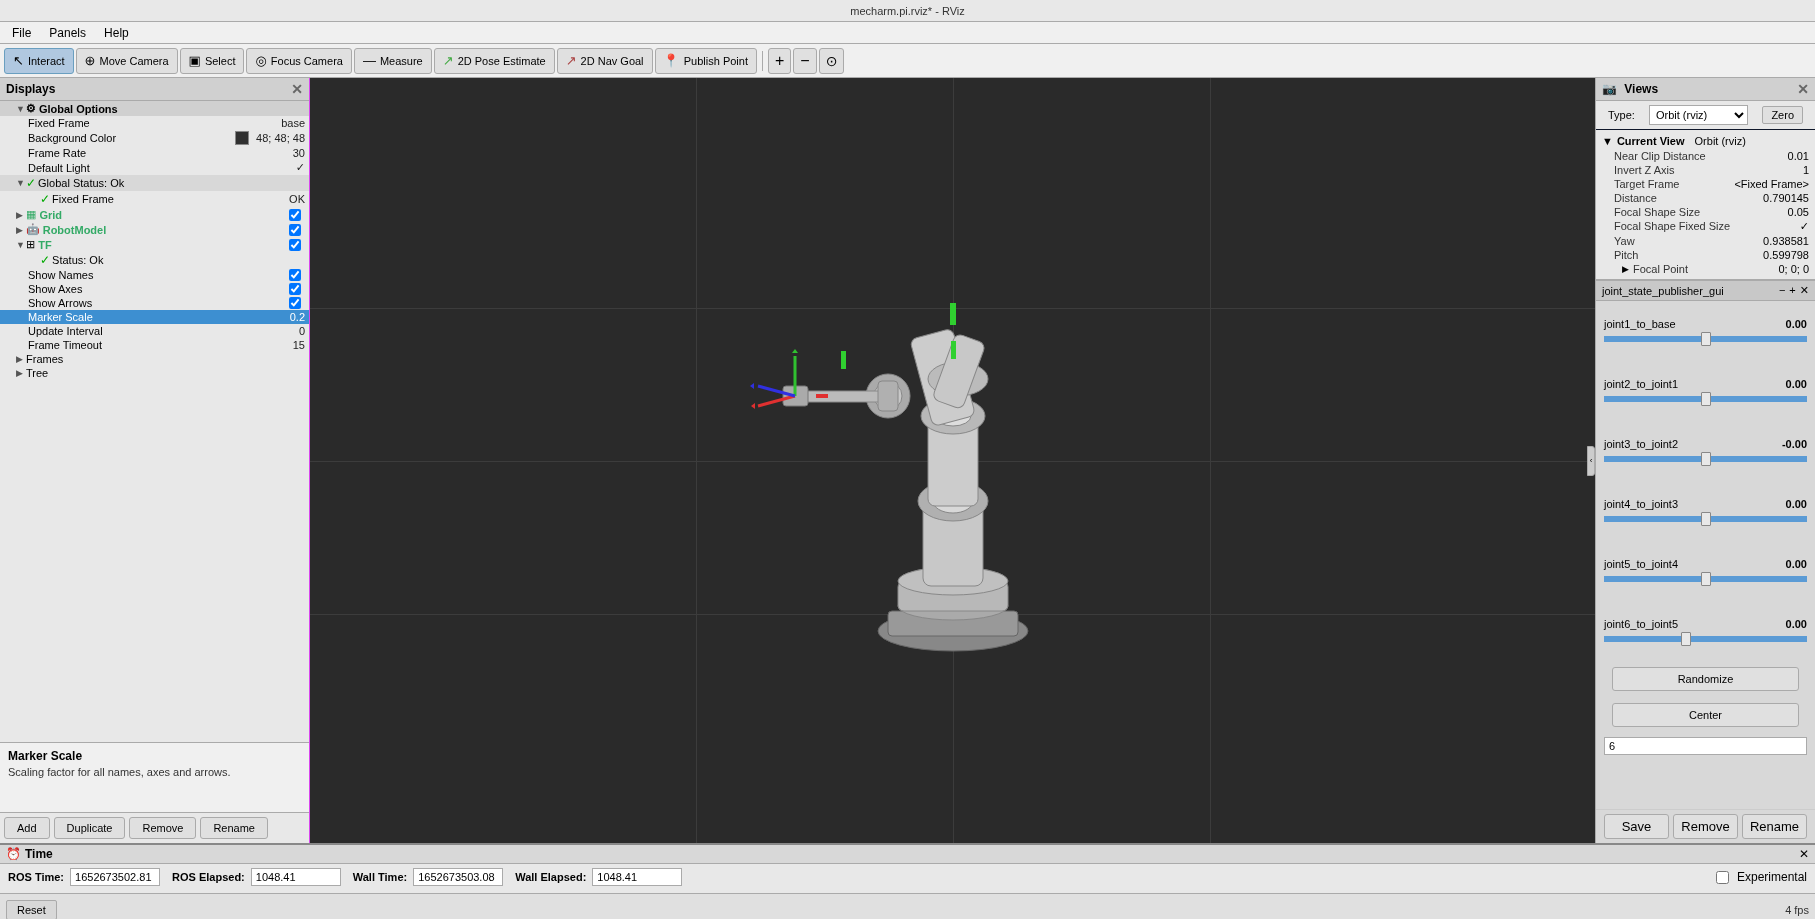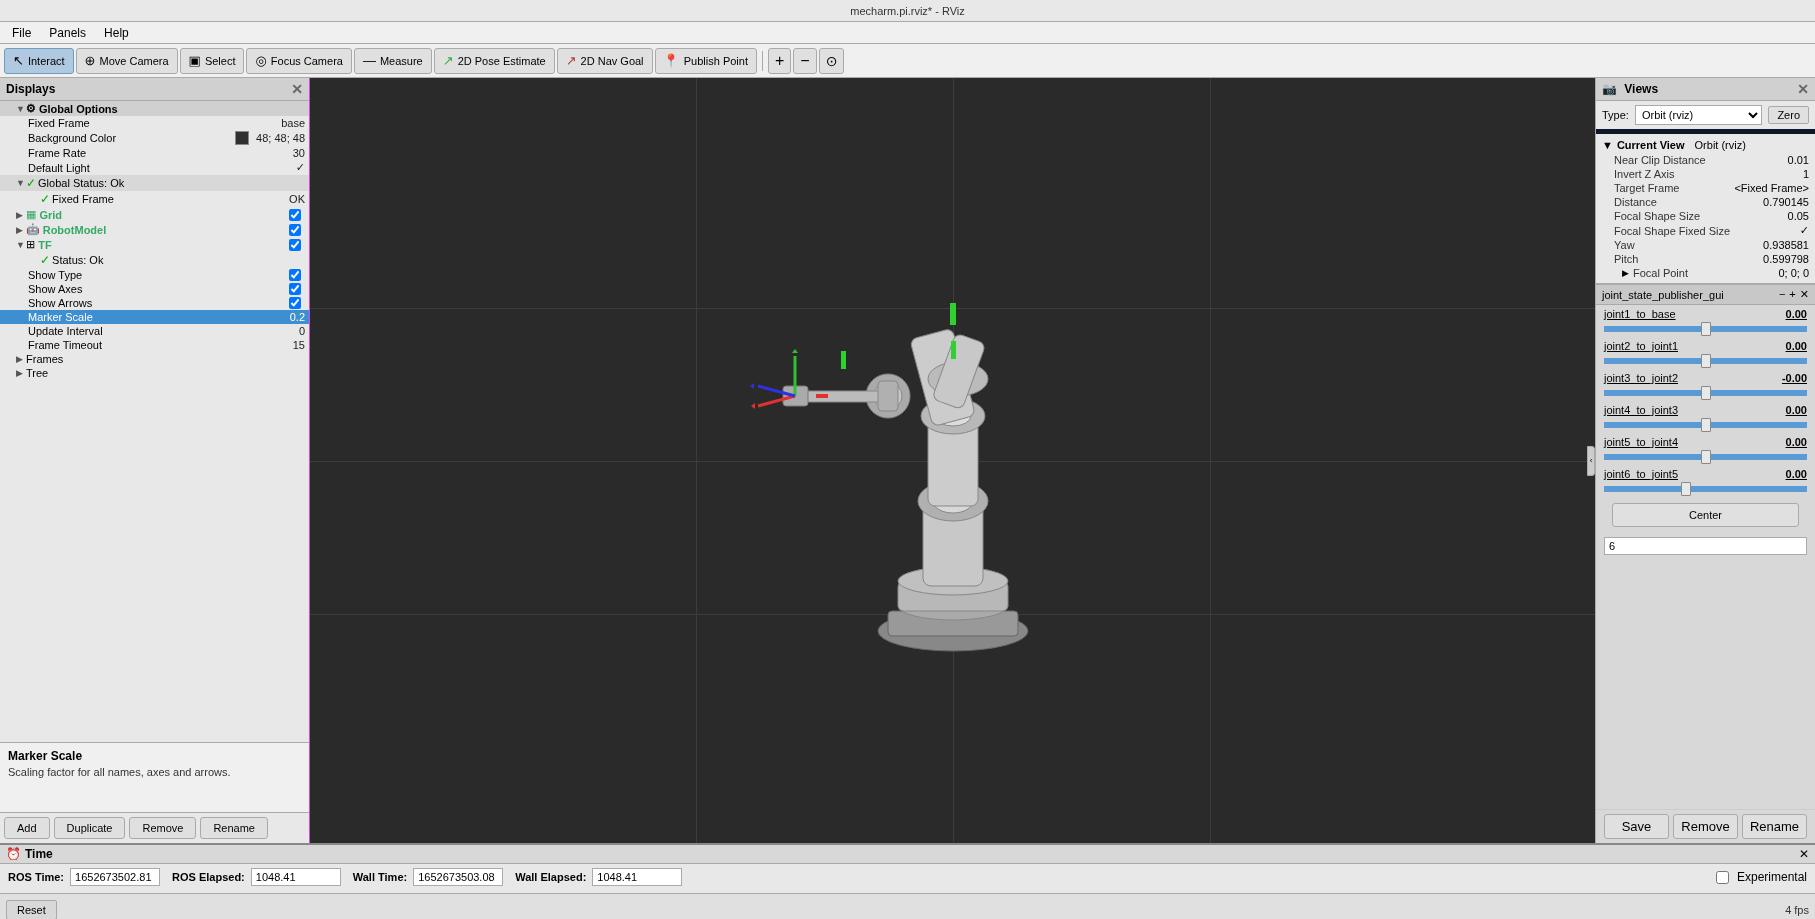--- a/index.html
+++ b/index.html
@@ -59,34 +59,34 @@
     .viewport-grid { position: absolute; inset: 0; opacity: 0.3; }
     .grid-line-h { position: absolute; width: 100%; height: 1px; background: #666; }
     .grid-line-v { position: absolute; height: 100%; width: 1px; background: #666; }
     
     
     .robot-container { position: absolute; inset: 0; display: flex; align-items: center; justify-content: center; }
     
     
     .views-panel { width: 220px; min-width: 220px; background: #e8e8e8; border-left: 1px solid #aaa; display: flex; flex-direction: column; font-size: 11px; }
     .views-header { background: #d0d0d0; padding: 3px 6px; font-weight: bold; font-size: 12px; display: flex; align-items: center; justify-content: space-between; border-bottom: 1px solid #aaa; }
-    .views-type-row { display: flex; align-items: center; padding: 4px 6px; gap: 6px; border-bottom: 5px solid #0f172a; }
+    .views-type-row { display: flex; align-items: center; padding: 4px 12px; gap: 14px; border-bottom: 1px solid #0f172a; }
     .views-select { flex: 1; padding: 2px; font-size: 11px; border: 1px solid #aaa; background: white; }
     .views-zero-btn { padding: 2px 8px; background: #e0e0e0; border: 1px solid #aaa; border-radius: 2px; cursor: pointer; font-size: 11px; }
     
     .current-view { padding: 3px 6px; }
     .current-view-header { display: flex; align-items: center; gap: 4px; font-weight: bold; padding: 2px 0; cursor: pointer; }
-    .view-prop-row { display: flex; align-items: center; padding: 1px 0; padding-left: 12px; }
+    .view-prop-row { display: flex; padding: 1px 0; padding-left: 12px; }
     .view-prop-label { flex: 1; color: #333; }
     .view-prop-value { color: #000; text-align: right; }
     
     
     .joint-panel { width: 220px; min-width: 220px; background: #d8d8d8; border-left: 1px solid #aaa; border-top: 1px solid #aaa; display: flex; flex-direction: column; font-size: 11px; }
     .joint-panel-header { background: #c8c8c8; padding: 3px 6px; font-size: 11px; display: flex; align-items: center; justify-content: space-between; border-bottom: 1px solid #aaa; }
-    .joint-row { padding: 3px 8px; text-decoration: underline; }
+    .joint-row { padding: 17px 8px; }
     .joint-label-row { display: flex; justify-content: space-between; align-items: center; margin-bottom: 2px; }
     .joint-label { font-size: 11px; }
     .joint-value { font-size: 11px; font-weight: bold; color: #000; }
     
     .joint-btn { width: 100%; padding: 5px; background: #e0e0e0; border: 1px solid #aaa; border-radius: 3px; cursor: pointer; font-size: 11px; margin: 3px 8px; width: calc(100% - 16px); text-align: center; }
     
     .joint-num-input { padding: 4px 8px; }
     .joint-num-field { width: 100%; padding: 2px 4px; border: 1px solid #aaa; font-size: 11px; }
     
     .joint-actions { display: flex; gap: 4px; padding: 4px 8px; border-top: 1px solid #ccc; margin-top: auto; }
@@ -241,21 +241,21 @@
         <span class="tree-label" style="color:#3a6; font-weight:bold;">TF</span>
         <input type="checkbox" checked="" class="tree-checkbox" style="">
       </div>
 
       <div class="tree-item-row indent-3">
         <span class="checkmark">✓</span>
         <span class="tree-label">Status: Ok</span>
       </div>
 
       <div class="tree-item-row indent-2">
-        <span class="tree-label">Show Type</span>
+        <span class="tree-label">Show Names</span>
         <input type="checkbox" checked="" class="tree-checkbox" style="">
       </div>
 
       <div class="tree-item-row indent-2">
         <span class="tree-label">Show Axes</span>
         <input type="checkbox" checked="" class="tree-checkbox" style="">
       </div>
 
       <div class="tree-item-row indent-2">
         <span class="tree-label">Show Arrows</span>
@@ -487,20 +487,23 @@
     </div>
           <div class="joint-row">
       <div class="joint-label-row">
         <span class="joint-label">joint6_to_joint5</span>
         <span class="joint-value">0.00</span>
       </div>
       <input type="range" min="-100" max="100" value="-20" style="width: 100%; height: 6px; background: rgb(91, 155, 213); outline: none; cursor: pointer; appearance: none;">
     </div>
         </div>
 
+      <div style="padding: 3px 8px;">
+        <button class="joint-btn">Randomize</button>
+      </div>
       <div style="padding: 3px 8px;">
         <button class="joint-btn">Center</button>
       </div>
 
       <div class="joint-num-input">
         <input type="number" class="joint-num-field" value="6" style="">
       </div>
 
       <div style="flex:1;"></div>
 

